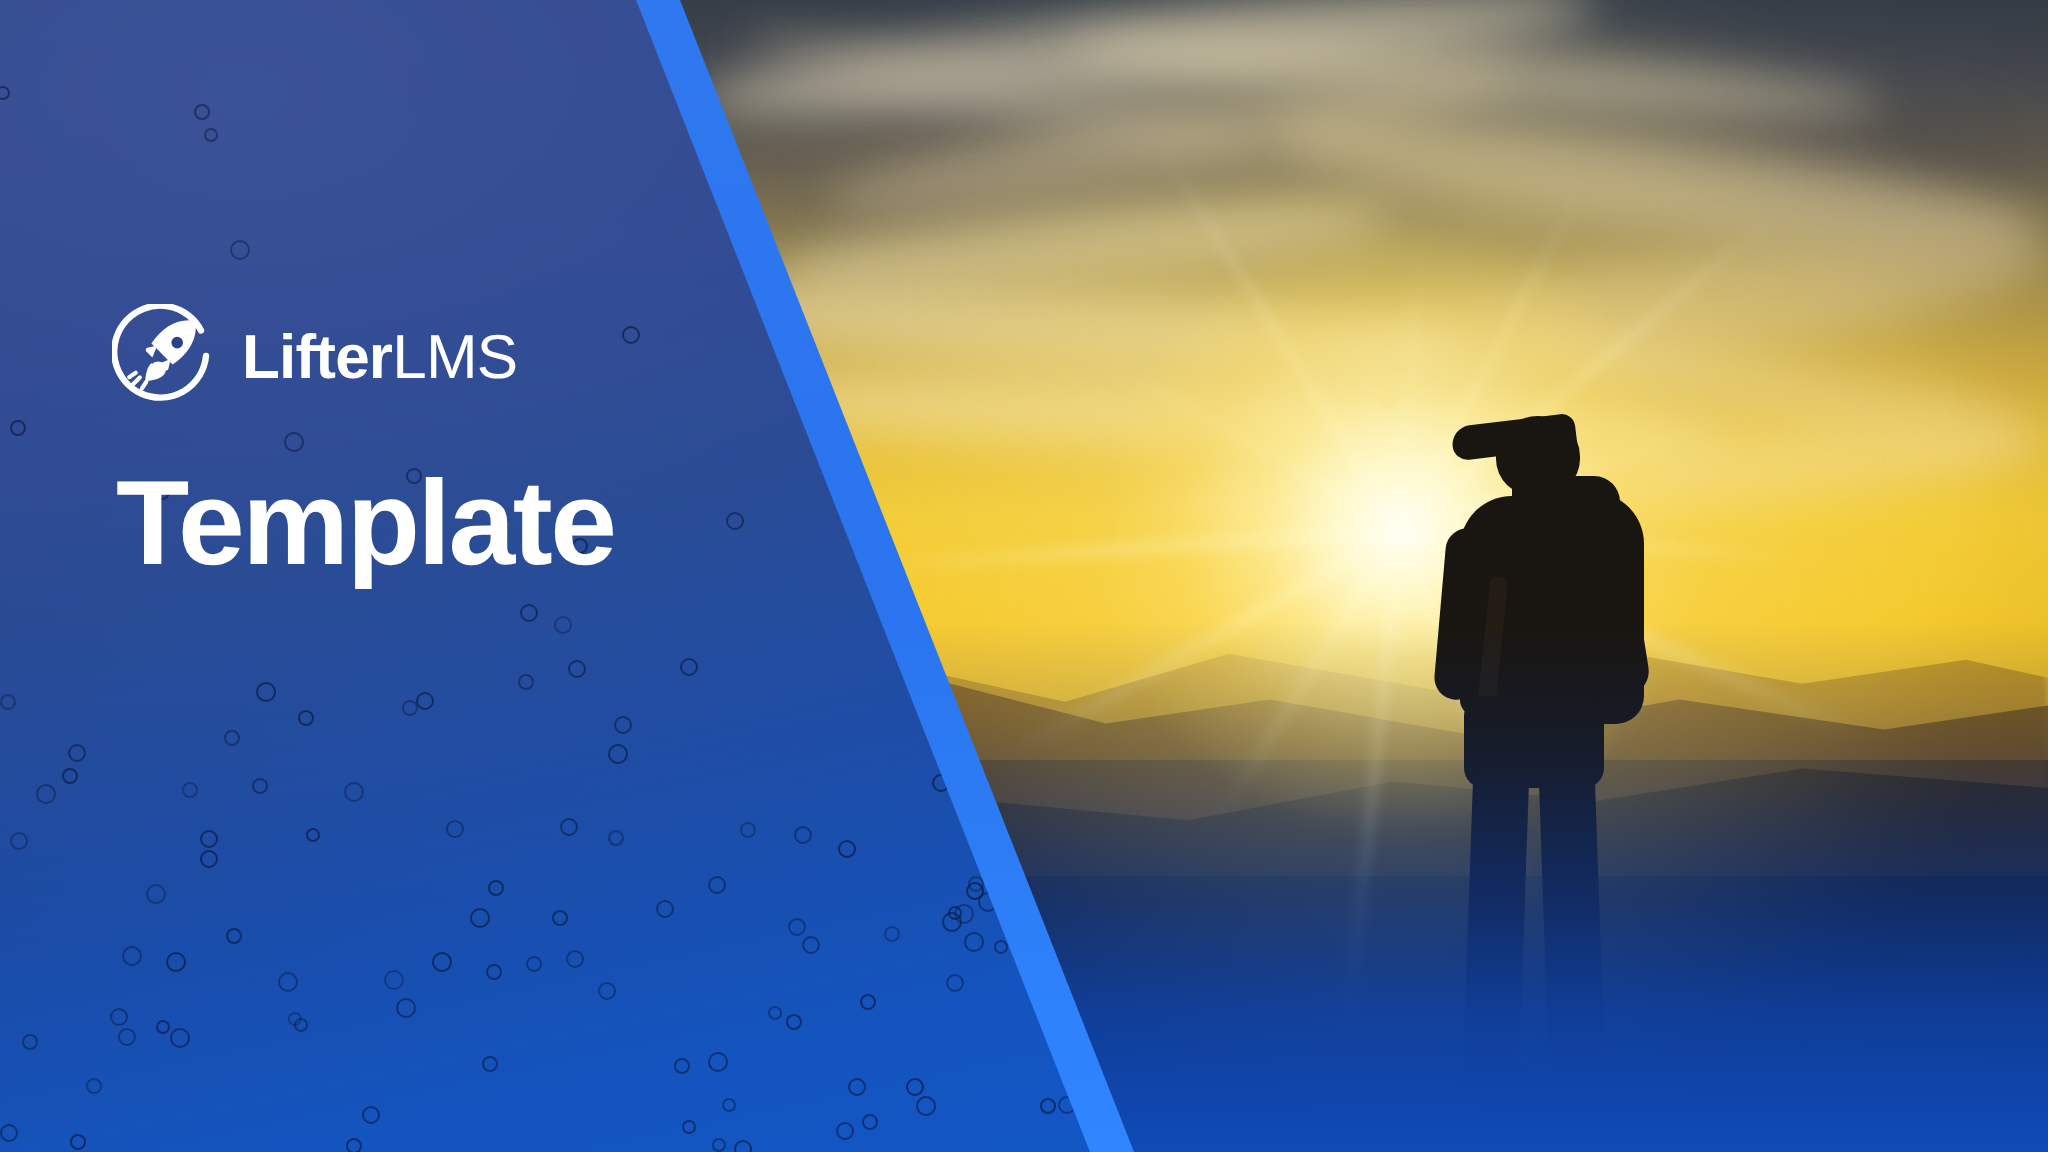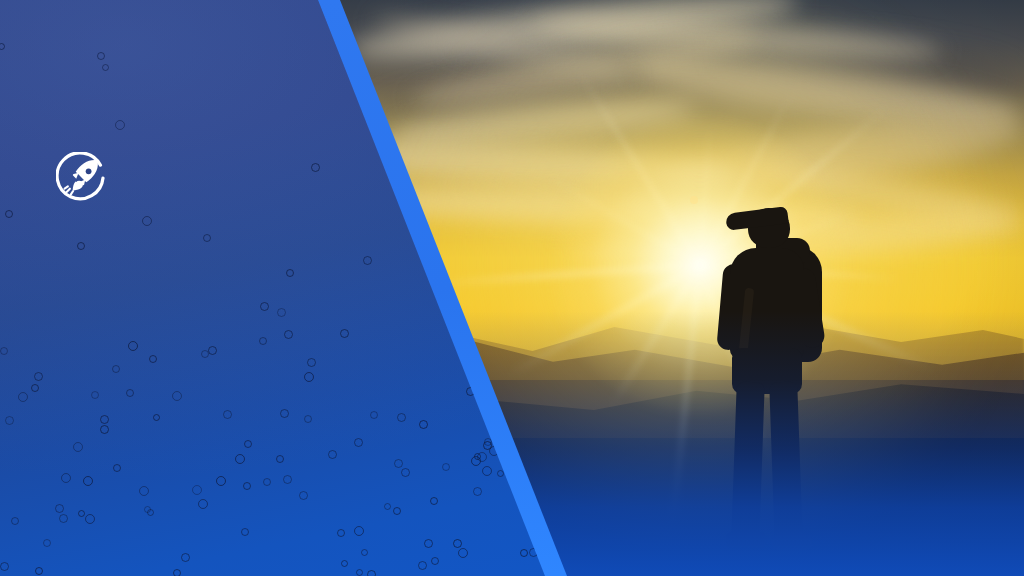--- a/index.html
+++ b/index.html
@@ -351,18 +351,20 @@
       <svg viewBox="0 0 52 52" width="52" height="52" aria-hidden="true">
         <path d="M44.5 13.2A23 23 0 1 0 47 26" fill="none" stroke="#ffffff" stroke-width="3.2" stroke-linecap="round"></path>
         <path d="M41.8 9.4c.5 4.3-.5 8.6-3.1 12.6-2.1 3.2-5 6-8.4 8.3l-2.6-2.6-5.4-5.4-2.6-2.6c2.3-3.4 5.1-6.3 8.3-8.4 4-2.6 8.3-3.6 12.6-3.1.7.1 1.1.5 1.2 1.2z" fill="#ffffff"></path>
         <circle cx="32.6" cy="19.3" r="2.9" fill="#2c4286"></circle>
         <path d="M22.6 20.8l-4.9 1.1c-.8.2-1.1 1.1-.6 1.7l3.1 3.1 2.4-5.9z" fill="#ffffff"></path>
         <path d="M29.3 27.5l-1.1 4.9c-.2.8-1.1 1.1-1.7.6l-3.1-3.1 5.9-2.4z" fill="#ffffff"></path>
         <path d="M19.6 29.6c-1.9 1.8-2.6 5-2.9 7.8-.1.7.5 1.2 1.2 1.1 2.8-.4 6-1.1 7.8-2.9 1.6-1.6 1.7-4.1.2-5.7-1.6-1.6-4.1-1.5-5.7 0z" fill="#ffffff"></path>
         <path d="M10.4 40.2l3.5-3.5M8.6 36.6l3.3-2.2M14.9 42.3l2.2-3.3" stroke="#ffffff" stroke-width="2.1" stroke-linecap="round" fill="none"></path>
       </svg>
     </span>
+    <span class="logo-word"><span class="lw-a">Lifter</span><span class="lw-b">LMS</span></span>
   </div>
 
   <div class="headline">
+    <span class="hl">Template</span>
   </div>
 
 </div>
 
 </body></html>

